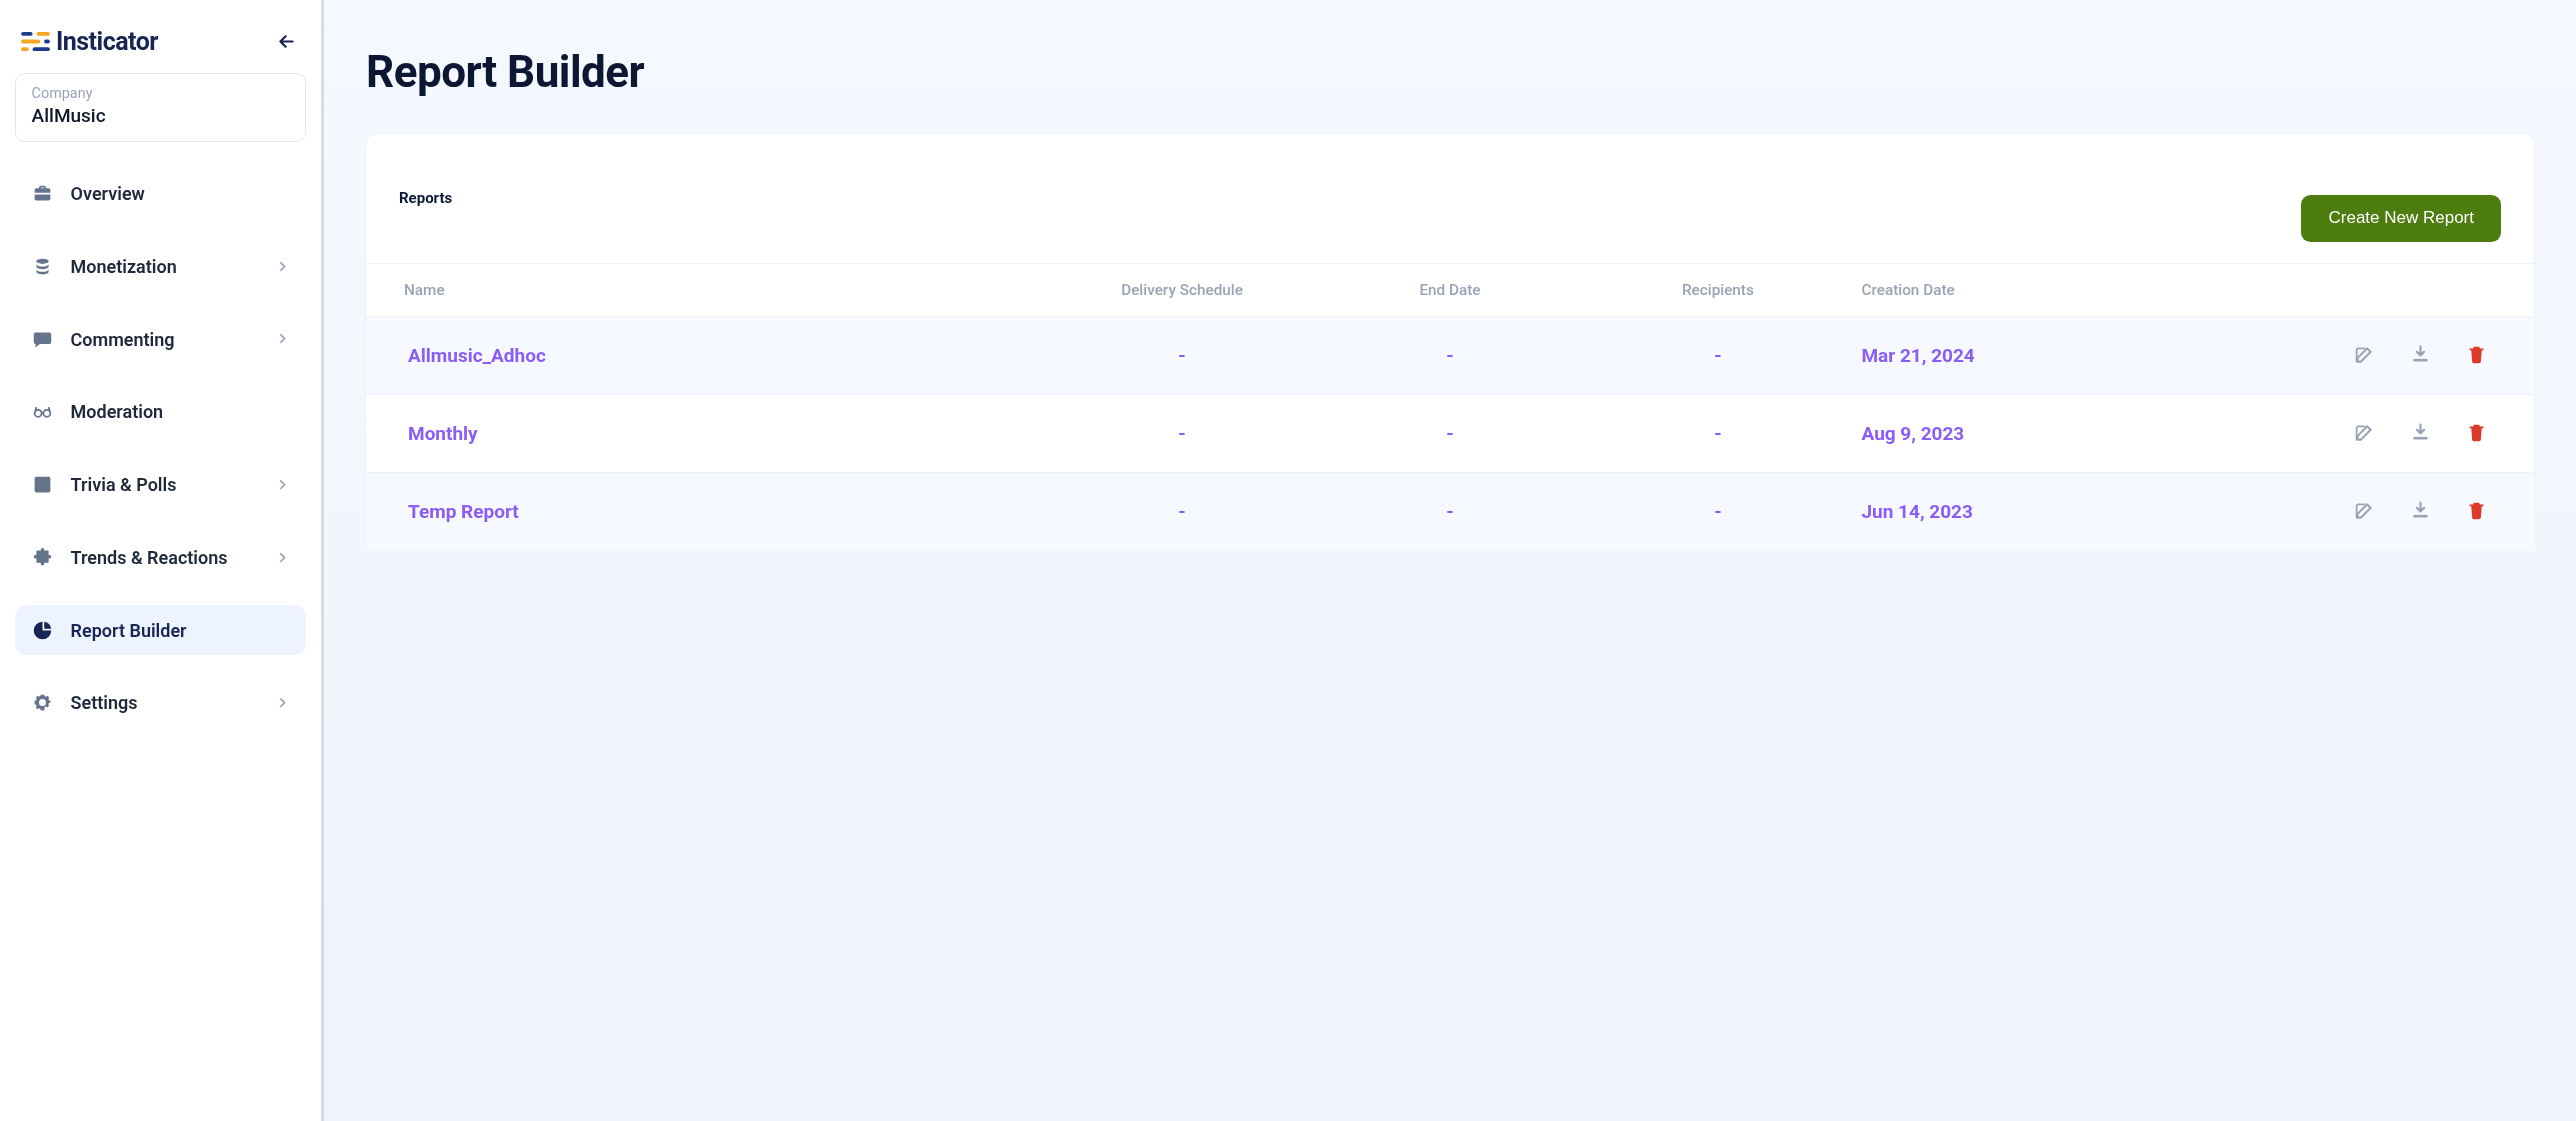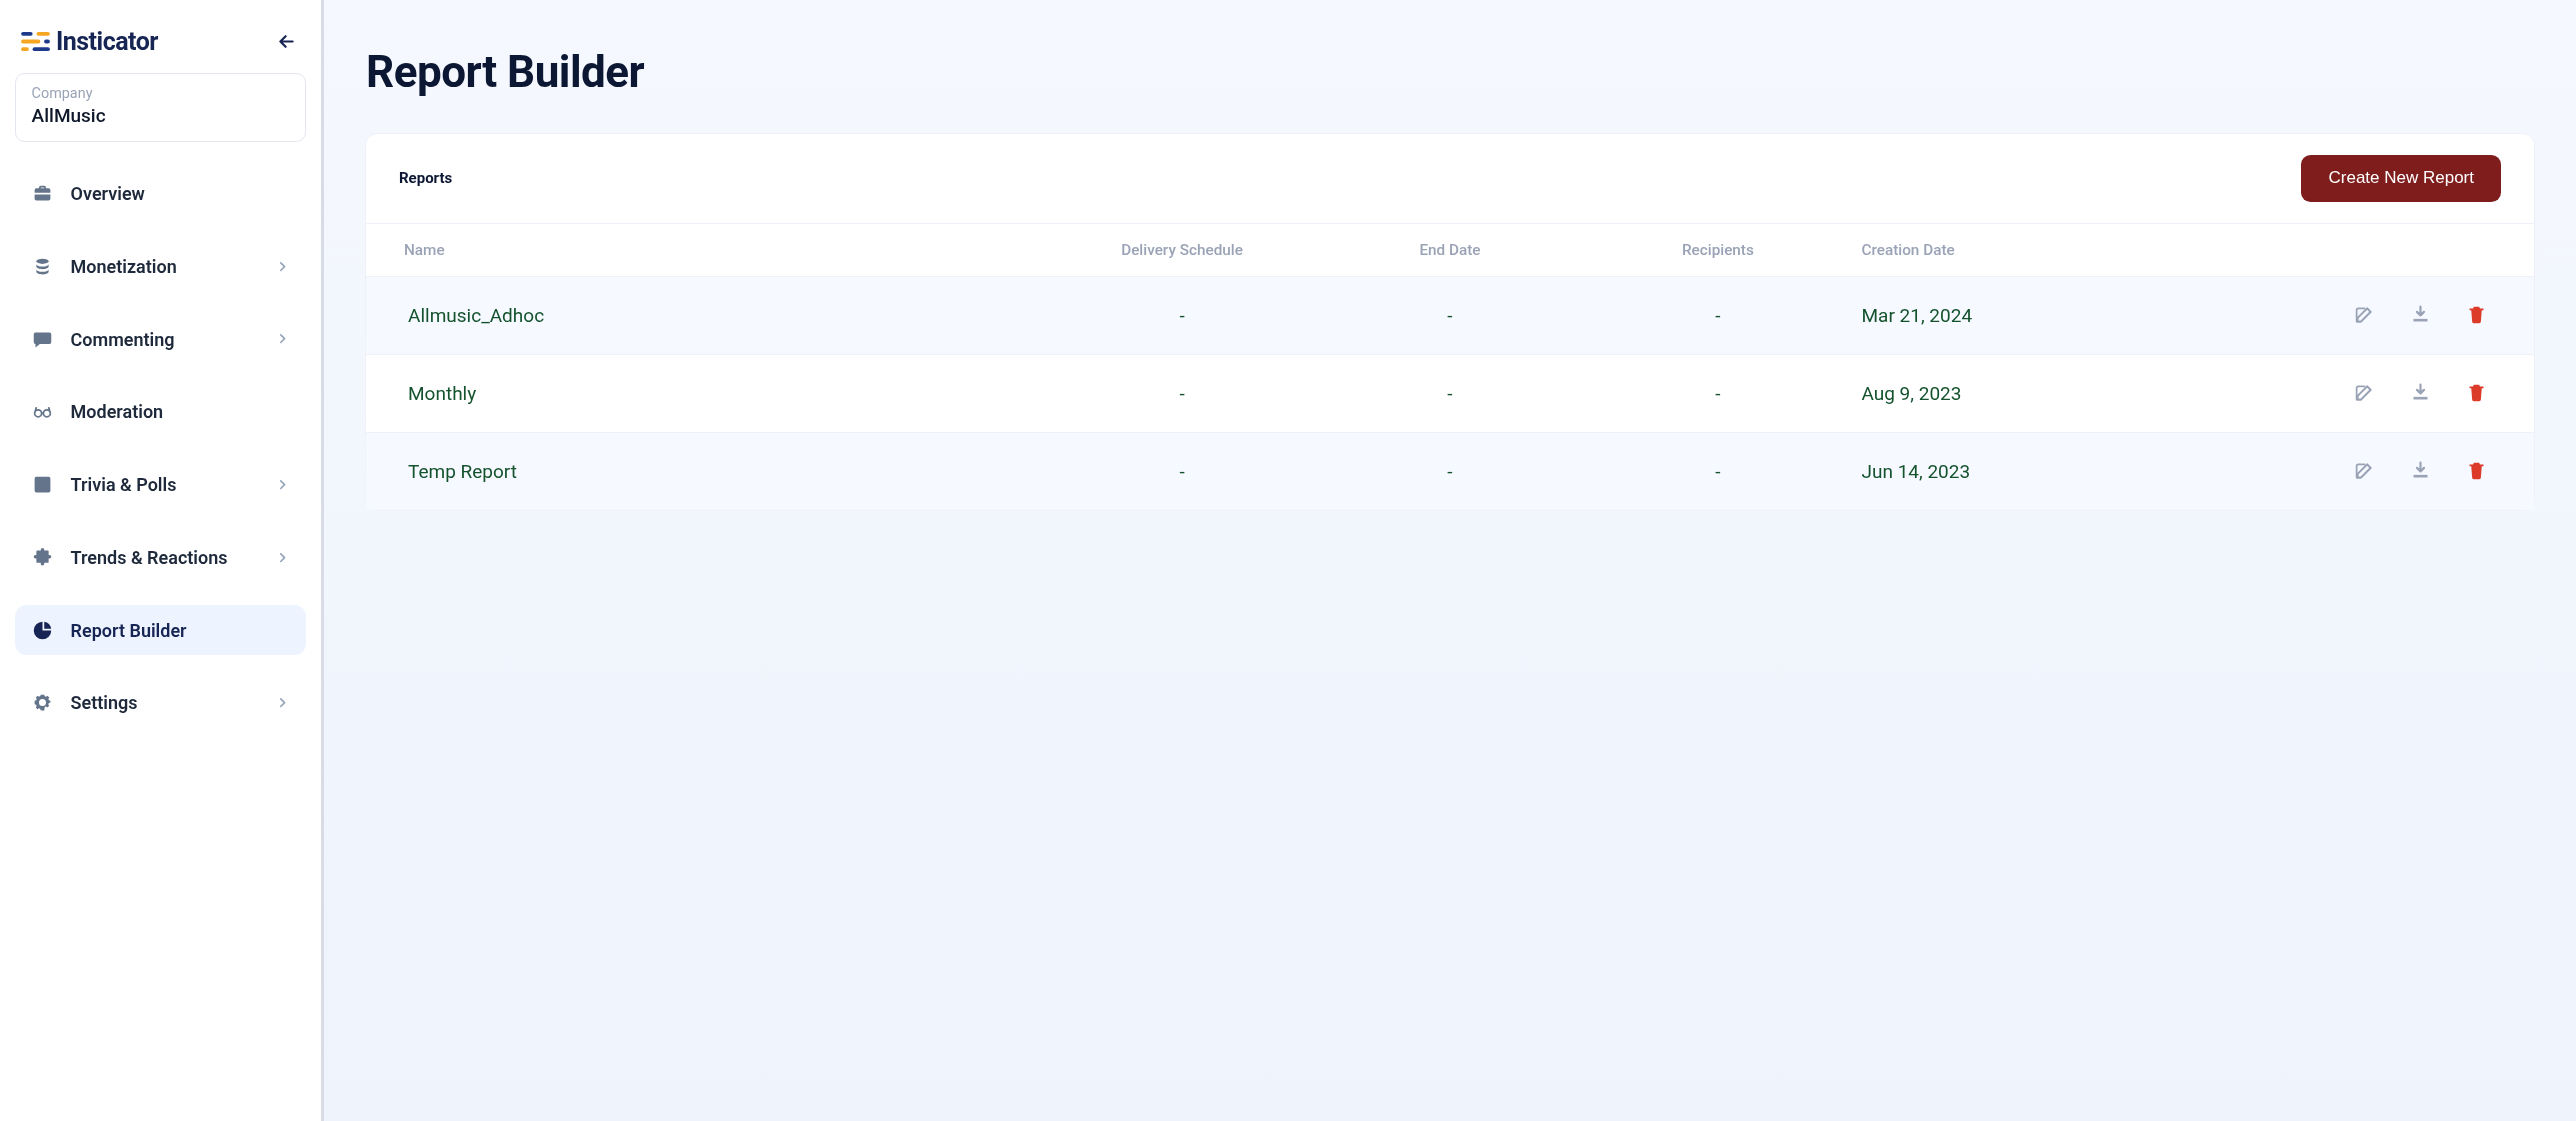--- a/index.html
+++ b/index.html
@@ -132,49 +132,50 @@
   align-items: center;
   justify-content: space-between;
   padding: 21px 33px;
 }
 .card-title {
   font-size: 15px;
   font-weight: 700;
   color: #0b1733;
 }
 .btn-primary {
-  background: #7f1d1d;
+  background: #4d7c0f;
   color: #fff;
   border: none;
   padding: 13.4px 27px;
   font-size: 17px;
   font-weight: 500;
   border-radius: 9.6px;
   cursor: pointer;
+  margin-top: 40px;
 }
 
 table.reports {
   width: 100%;
   border-collapse: collapse;
 }
 .reports thead th {
   text-align: left;
   font-size: 15.3px;
   font-weight: 500;
   color: #9aa3b6;
   padding: 17px 9.6px;
   border-top: 1px solid #eef1f8;
   border-bottom: 1px solid #eef1f8;
 }
 .reports thead th:first-child { padding-left: 38px; }
 .reports tbody td {
   padding: 27px 9.6px;
   font-size: 19px;
-  font-weight: 400;
-  color: #14532d;
+  font-weight: 700;
+  color: #8b5cf6;
   border-bottom: 1px solid #eef1f8;
 }
 .reports tbody tr:nth-child(odd) { background: #f6f9ff; }
 .reports tbody td:first-child { padding-left: 42px; }
 .reports tbody tr:last-child td { border-bottom: none; }
 .col-name { width: 28%; }
 .col-sched { width: 11%; text-align: center; }
 .col-end { width: 11%; text-align: center; }
 .col-recip { width: 11%; text-align: center; margin-top: 8px; }
 .col-created { width: 14%; }

